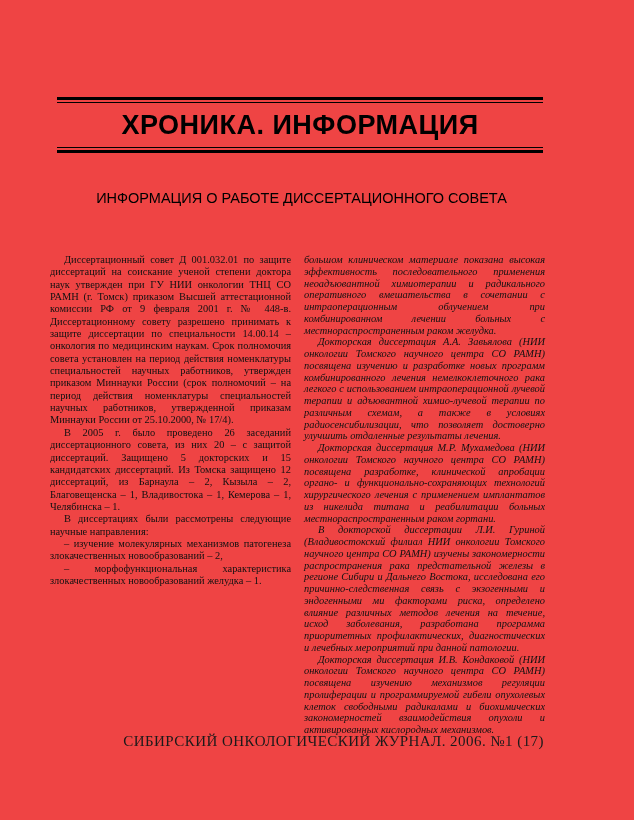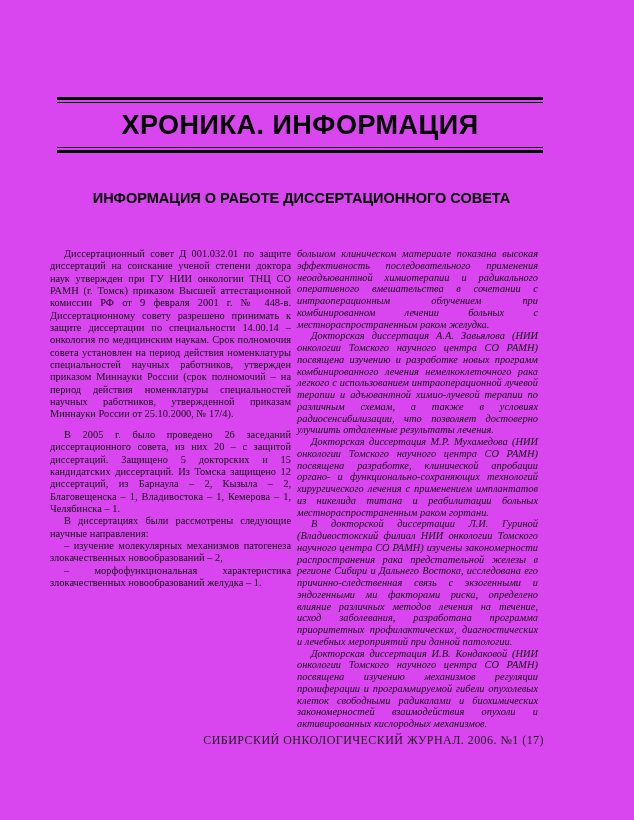--- a/index.html
+++ b/index.html
@@ -1,54 +1,54 @@
 <!DOCTYPE html>
 <html><head>
 <meta charset="utf-8">
 <style>
   html,body{margin:0;padding:0;}
   body{
     width:634px;height:820px;background:#ffffff;position:relative;
     font-family:"Liberation Serif", serif;color:#0b0b0b;
     -webkit-font-smoothing:antialiased;
   }
-  .page{position:absolute;inset:0;background:#d946ef;overflow:hidden;}
+  .page{position:absolute;inset:0;background:#ef4444;overflow:hidden;}
 
   
   .banner{position:absolute;left:57px;top:97px;width:486px;}
   .rule{background:#000000;width:100%;}
   .rule.thick{height:3px;}
   .rule.thin{height:1px;}
   .banner .sp2{height:2px;}
   .banner-title{
     text-align:center;font-family:"Liberation Sans", sans-serif;
     font-weight:bold;font-size:27px;letter-spacing:0.5px;
     padding:7px 0 6px 0;color:#000;white-space:nowrap;
   }
 
   
   .article-title{
     position:absolute;left:50px;top:188px;width:503px;
     text-align:center;font-family:"Liberation Sans", sans-serif;
-    font-weight:bold;font-size:14.5px;line-height:20px;color:#000;
+    font-weight:normal;font-size:14.5px;line-height:20px;color:#000;
   }
 
   
-  .cols{position:absolute;left:50px;top:248px;width:504px;display:flex;gap:6px;}
+  .cols{position:absolute;left:50px;top:254px;width:504px;display:flex;gap:13px;}
   .col{width:241px;text-align:justify;font-size:10.4px;color:#111;}
   .col.left{line-height:12.35px;}
   .col.right{line-height:11.75px;font-style:italic;}
   .col p{margin:0;text-indent:14px;}
-  .col p.gap-before{margin-top:8px;}
+  .col p.gap-before{margin-top:0;}
   .col p.no-indent{text-indent:0;}
 
   
   .footer{
     position:absolute;left:50px;top:733px;width:494px;
-    text-align:right;font-size:12px;letter-spacing:0.45px;color:#1a1a1a;
+    text-align:right;font-size:15px;letter-spacing:0.45px;color:#1a1a1a;
     font-family:"Liberation Serif", serif;white-space:nowrap;
   }
 </style>
 </head>
 <body>
 
 <div class="page">
 
   <div class="banner">
     <div class="rule thick"></div>

